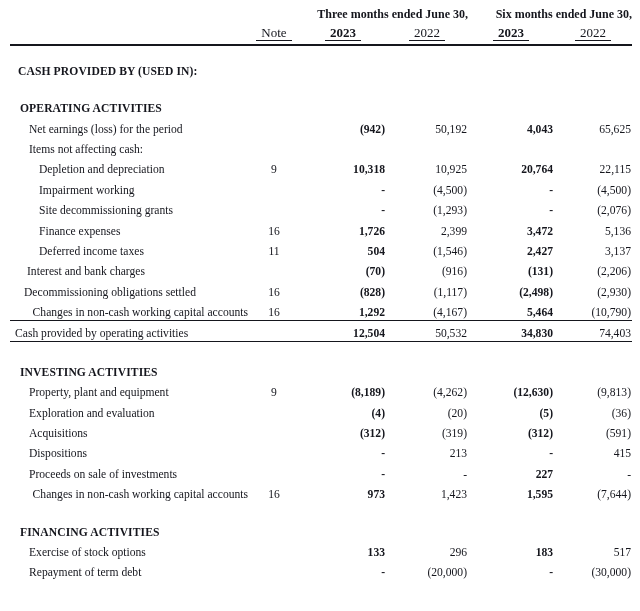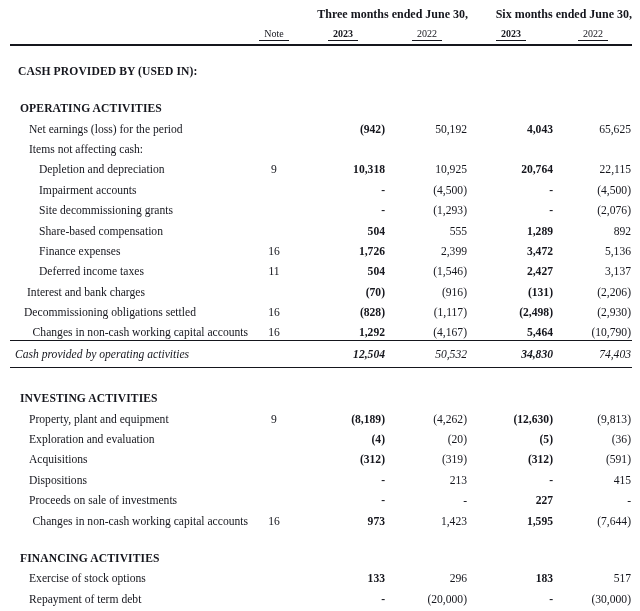--- a/index.html
+++ b/index.html
@@ -55,21 +55,21 @@
     height: 20px;
     padding-bottom: 2px;
     font-weight: bold;
     text-align: right;
     font-size: 12px;
   }
   tr.hdr-yr td {
     height: 19px;
     padding-bottom: 3px;
     text-align: center;
-    font-size: 10px;
+    font-size: 13px;
   }
   tr.hdr-yr td.note-h {
     text-align: center;
   }
   .ul-txt {
     display: inline-block;
     border-bottom: 1px solid #15161d;
     padding: 0 5px 1px 5px;
   }
   tr.rule-thick td {
@@ -111,22 +111,21 @@
   .lvl1c { padding-left: 14px; margin-top: 6px; }
   .lvl1d { padding-left: 13px; text-align: right; }
   .lvlT  { padding-left: 5px; }
   .title0 { padding-left: 8px; font-weight: bold; letter-spacing: 0.1px; }
 
   
   tr.total td {
     border-top: 1.1px solid #15161d;
     border-bottom: 1.1px solid #15161d;
     height: 19.4px;
-    padding-bottom: 7px;
-    font-style: italic;
+    padding-bottom: 1px;
   }
   
   tr.total td.lead { border-top-color: #15161d; }
 </style>
 </head>
 <body>
 
 <div id="sheet">
   <table class="cf">
     <colgroup>
@@ -185,42 +184,34 @@
         </tr>
         <tr class="r">
           <td class="lvl2">Depletion and depreciation</td>
           <td class="note">9</td>
           <td class="val b">10,318</td>
           <td class="val">10,925</td>
           <td class="val b">20,764</td>
           <td class="val">22,115</td>
         </tr>
         <tr class="r">
-          <td class="lvl2">Impairment accounts</td>
+          <td class="lvl2">Impairment working</td>
           <td class="note"></td>
           <td class="val b">-</td>
           <td class="val">(4,500)</td>
           <td class="val b">-</td>
           <td class="val">(4,500)</td>
         </tr>
         <tr class="r">
           <td class="lvl2">Site decommissioning grants</td>
           <td class="note"></td>
           <td class="val b">-</td>
           <td class="val">(1,293)</td>
           <td class="val b">-</td>
           <td class="val">(2,076)</td>
-        </tr>
-        <tr class="r">
-          <td class="lvl2">Share-based compensation</td>
-          <td class="note"></td>
-          <td class="val b">504</td>
-          <td class="val">555</td>
-          <td class="val b">1,289</td>
-          <td class="val">892</td>
         </tr>
         <tr class="r">
           <td class="lvl2">Finance expenses</td>
           <td class="note">16</td>
           <td class="val b">1,726</td>
           <td class="val">2,399</td>
           <td class="val b">3,472</td>
           <td class="val">5,136</td>
         </tr>
         <tr class="r">

